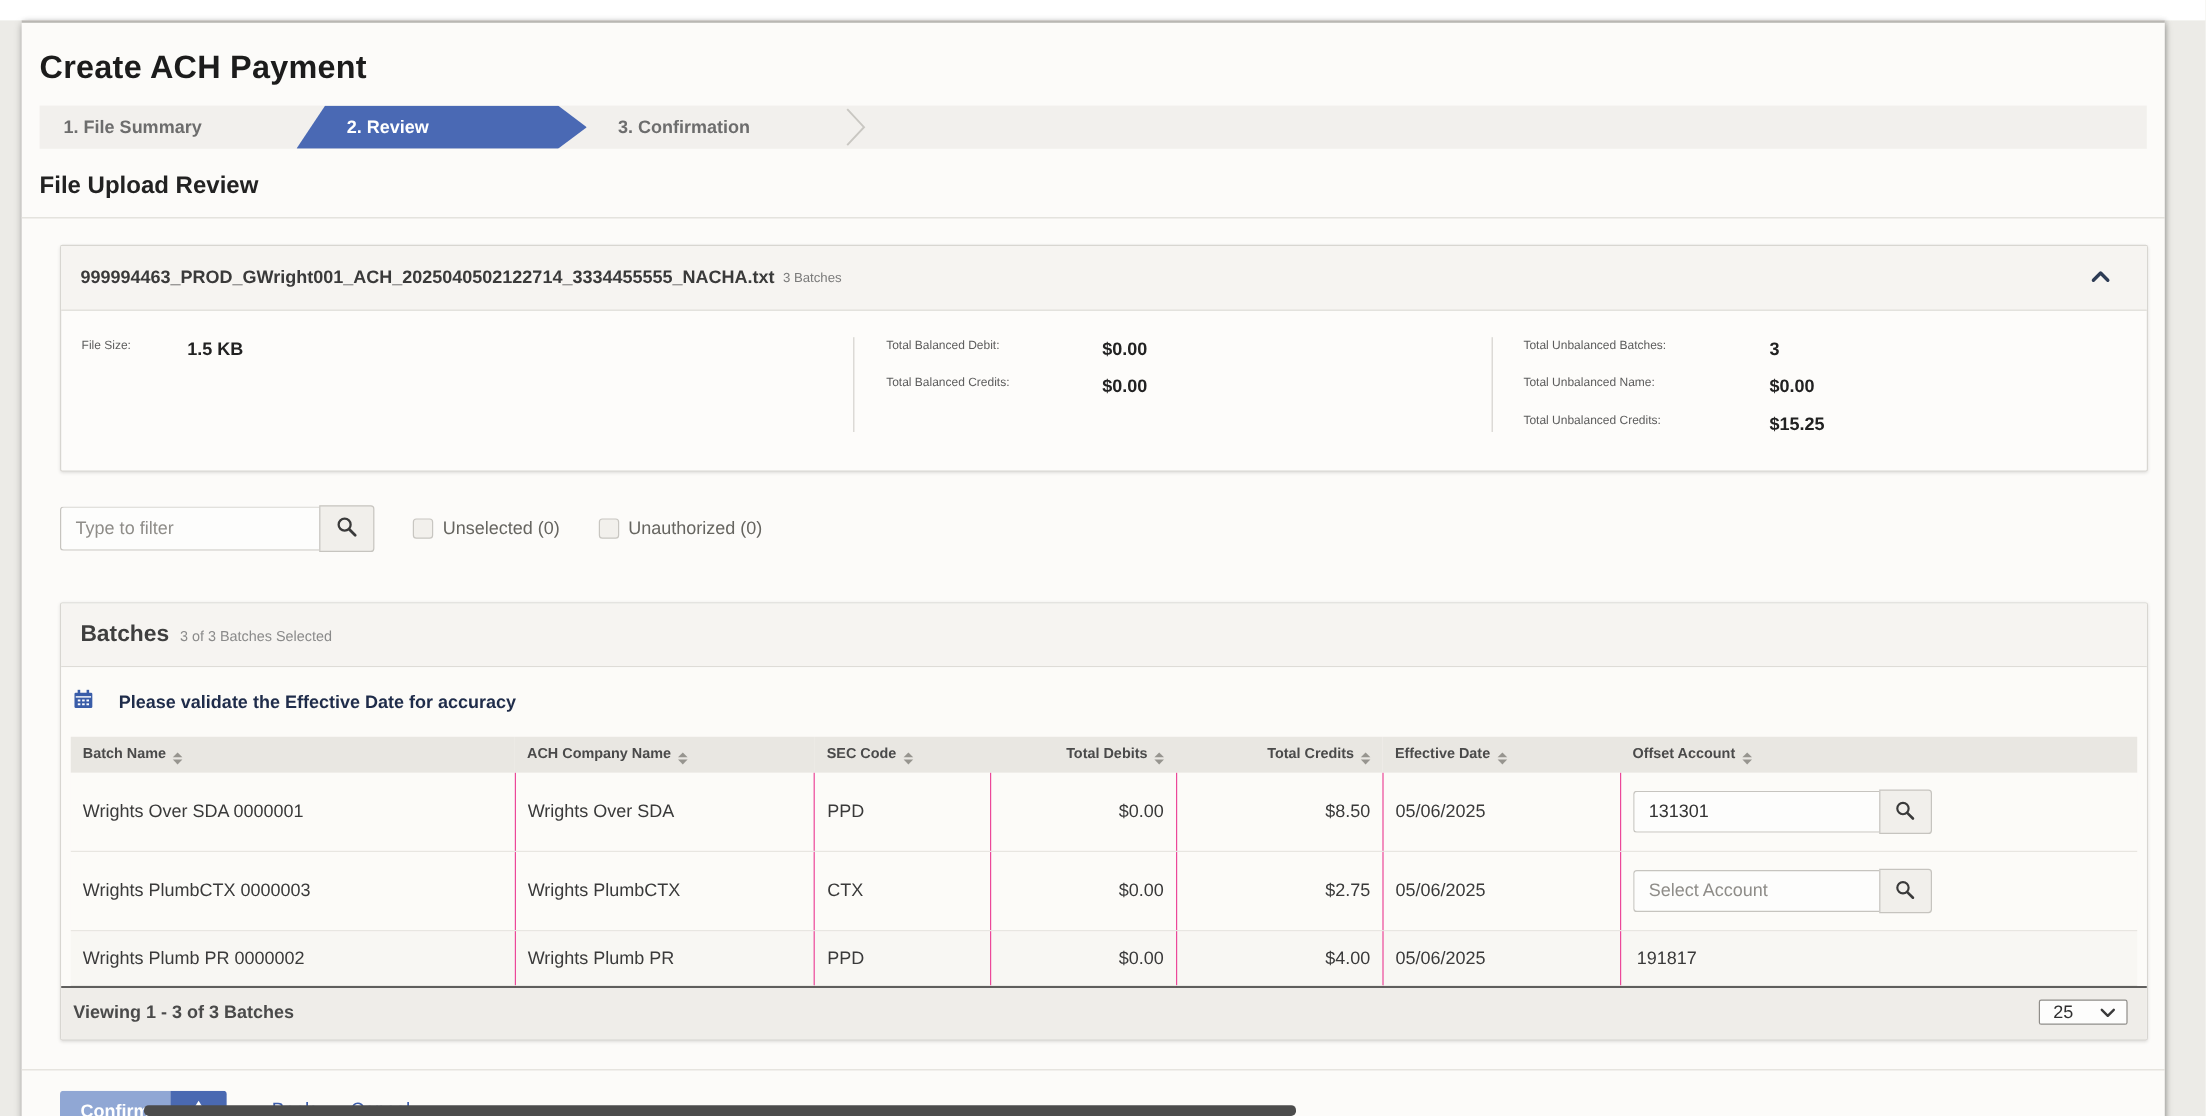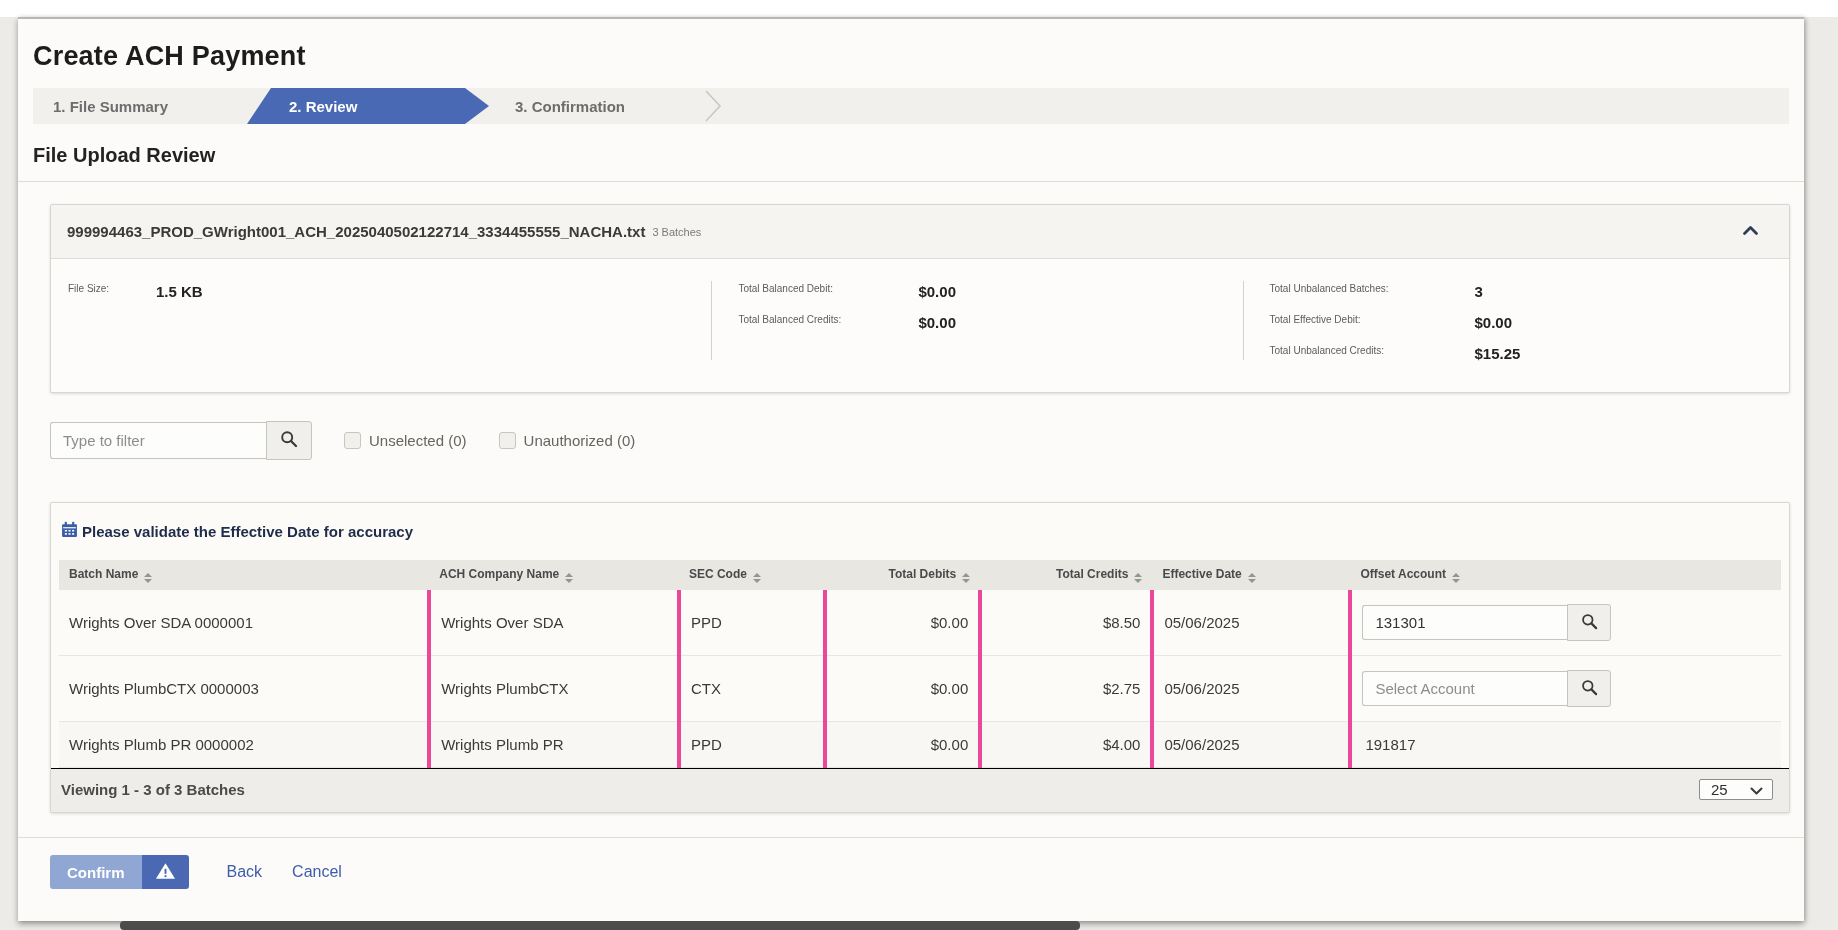--- a/index.html
+++ b/index.html
@@ -88,31 +88,31 @@
     border-radius:3px; display:inline-block; cursor:pointer;
   }
   .chk-label { font-size:15px; color:#666560; margin-left:8px; }
 
   
   .batches-panel { margin-top:42px; }
   .batches-title { font-size:19px; font-weight:bold; color:#3f3f3f; }
   .batches-subtitle { font-size:12px; color:#8a8a8a; margin-left:9px; position:relative; top:1px; }
   .batches-body { background:#fcfbf8; padding:0 8px; }
   .notice { display:flex; align-items:center; padding:18px 2px 18px 2px; }
-  .notice-text { font-size:15px; font-weight:bold; color:#1f2c4a; margin-left:4px; }
+  .notice-text { font-size:15px; font-weight:bold; color:#1f2c4a; margin-left:21px; }
 
   table.batch-table { width:100%; border-collapse:collapse; }
   .batch-table th {
     background:#e9e7e2; font-size:12px; font-weight:bold; color:#4a4a4a;
     text-align:left; padding:7px 10px; white-space:nowrap; cursor:pointer;
   }
   .batch-table th.num, .batch-table td.num { text-align:right; }
   .batch-table td {
     font-size:15px; color:#3a3a3a; padding:14px 10px;
-    border-bottom:1px solid #e8e6e1; border-right:4px solid #ec4899; background:#fcfbf8;
+    border-bottom:1px solid #e8e6e1; border-right:1px solid #ec4899; background:#fcfbf8;
   }
   .batch-table td:last-child { border-right:none; }
   .batch-table tr.alt td { background:#f8f7f3; }
   .sort { display:inline-flex; flex-direction:column; gap:2px; margin-left:6px; vertical-align:1px; }
   .sort i { width:0; height:0; border-left:4px solid transparent; border-right:4px solid transparent; display:block; }
   .sort .up { border-bottom:4px solid #97958f; }
   .sort .down { border-top:4px solid #97958f; }
 
   .offset-wrap { display:flex; align-items:center; }
   .offset-input {
@@ -210,21 +210,21 @@
           <span class="stat-value">$0.00</span>
         </div>
       </div>
       <div class="vdiv"></div>
       <div class="fcol3">
         <div class="stat-row">
           <span class="stat-label">Total Unbalanced Batches:</span>
           <span class="stat-value">3</span>
         </div>
         <div class="stat-row">
-          <span class="stat-label">Total Effective Debit:</span>
+          <span class="stat-label">Total Unbalanced Name:</span>
           <span class="stat-value">$0.00</span>
         </div>
         <div class="stat-row">
           <span class="stat-label">Total Unbalanced Credits:</span>
           <span class="stat-value">$15.25</span>
         </div>
       </div>
     </div>
   </div>
 
@@ -242,20 +242,24 @@
       <span class="chk-box"></span>
       <span class="chk-label">Unselected (0)</span>
     </span>
     <span class="chk-group">
       <span class="chk-box"></span>
       <span class="chk-label">Unauthorized (0)</span>
     </span>
   </div>
 
   <div class="panel batches-panel">
+    <div class="panel-header">
+      <span class="batches-title">Batches</span>
+      <span class="batches-subtitle">3 of 3 Batches Selected</span>
+    </div>
     <div class="batches-body">
       <div class="notice">
         <span>
           <svg width="17" height="17" viewBox="0 0 16 16">
               <rect x="1" y="3" width="14" height="12" rx="1" fill="#3a5da8"></rect>
               <rect x="3.5" y="0.8" width="2" height="3.4" fill="#3a5da8"></rect>
               <rect x="10.5" y="0.8" width="2" height="3.4" fill="#3a5da8"></rect>
               <rect x="2" y="5.8" width="12" height="1.1" fill="#fff"></rect>
               <g fill="#fff">
                 <rect x="3.6" y="8.4" width="2" height="1.5"></rect>

